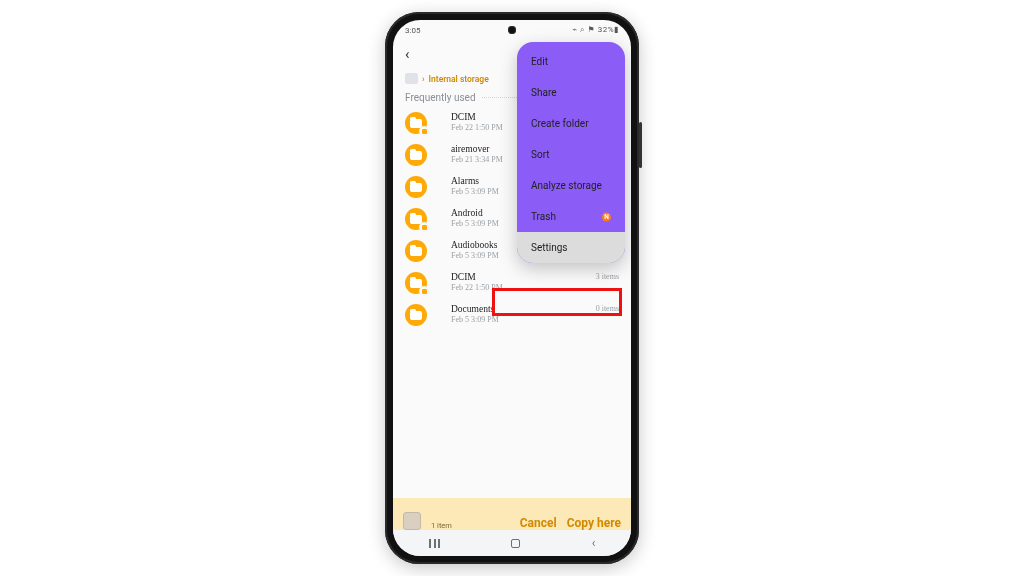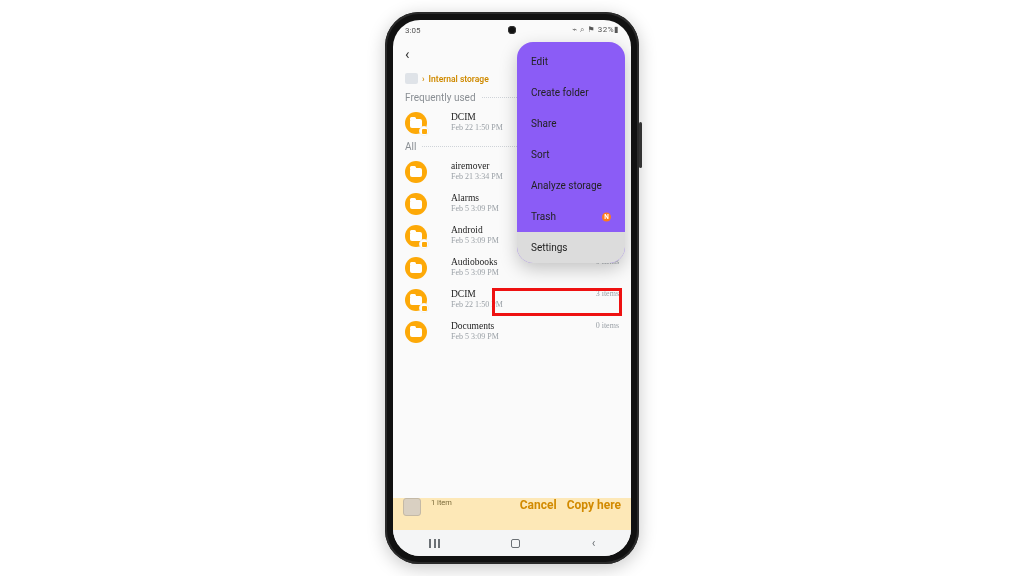--- a/index.html
+++ b/index.html
@@ -86,21 +86,21 @@
   }
   .meta { flex:1; min-width:0; }
   .meta .name { font-size:9.5px; color:#222; }
   .meta .date { font-size:8px; color:#9aa0a6; margin-top:1px; }
   .count { font-size:8px; color:#9aa0a6; }
   .fade { position:absolute; left:0; right:0; bottom:56px; height:26px;
     background:linear-gradient(#fafafa00,#fafafa); pointer-events:none; }
   .copybar {
     position:absolute; left:0; right:0; bottom:26px;
     background:#fde8b7; height:32px;
-    display:flex; align-items:flex-start; padding:0 10px; gap:10px;
+    display:flex; align-items:flex-end; padding:0 10px; gap:10px;
   }
   .copybar .thumb {
     width:18px;height:18px;border-radius:3px;background:#d9d0c2;
     border:1px solid #c4b9a6;
   }
   .copybar .cb-text { font-size:7.5px; color:#7a6a3a; }
   .copybar .spacer { flex:1; }
   .copybar .act { color:#d28a00; font-weight:700; font-size:12px; }
   .navbar {
     position:absolute; left:0; right:0; bottom:0; height:26px;
@@ -166,24 +166,20 @@
         <div class="ficon">
             <span class="sub"></span>
           </div>
         <div class="meta">
           <div class="name">DCIM</div>
           <div class="date">Feb 22 1:50 PM</div>
         </div>
       </div>
     </div>
 
-    <div class="section-row">
-      <span>All</span>
-      <span class="dots"></span>
-    </div>
     <div class="list">
       <div class="item">
         <div class="ficon"></div>
         <div class="meta">
             <div class="name">airemover</div>
             <div class="date">Feb 21 3:34 PM</div>
           </div>
         <div class="count"></div>
       </div>
       <div class="item">
@@ -243,22 +239,22 @@
     </div>
 
     <div class="navbar">
       <span class="nav-recent"></span>
       <span class="nav-home"></span>
       <span class="nav-back-s">‹</span>
     </div>
 
     <div class="menu">
       <div class="mitem">Edit</div>
+      <div class="mitem">Share</div>
       <div class="mitem">Create folder</div>
-      <div class="mitem">Share</div>
       <div class="mitem">Sort</div>
       <div class="mitem">Analyze storage</div>
       <div class="mitem">
         <span>Trash</span>
         <span class="badge">N</span>
       </div>
       <div class="mitem highlight">Settings</div>
     </div>
 
     <div class="redbox"></div>

